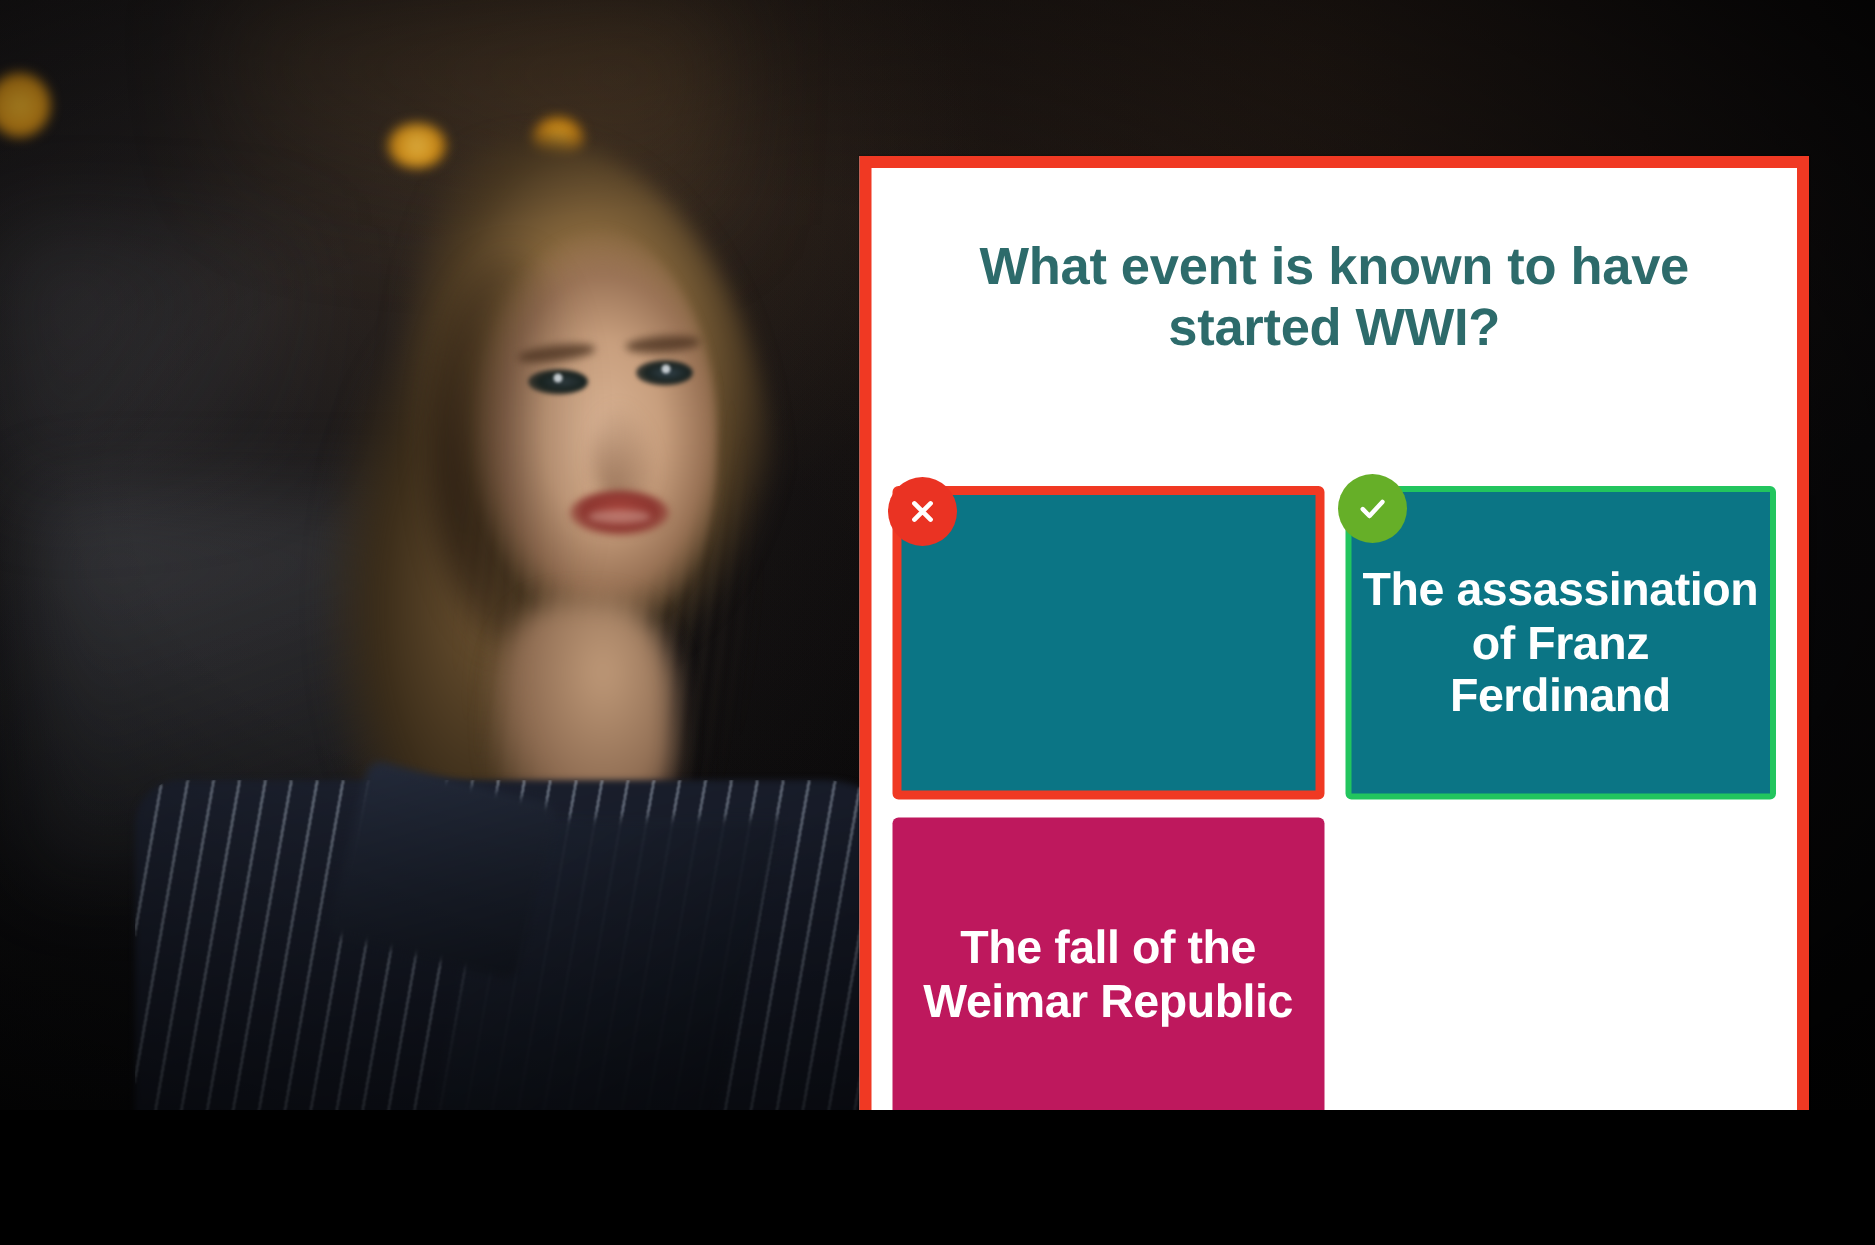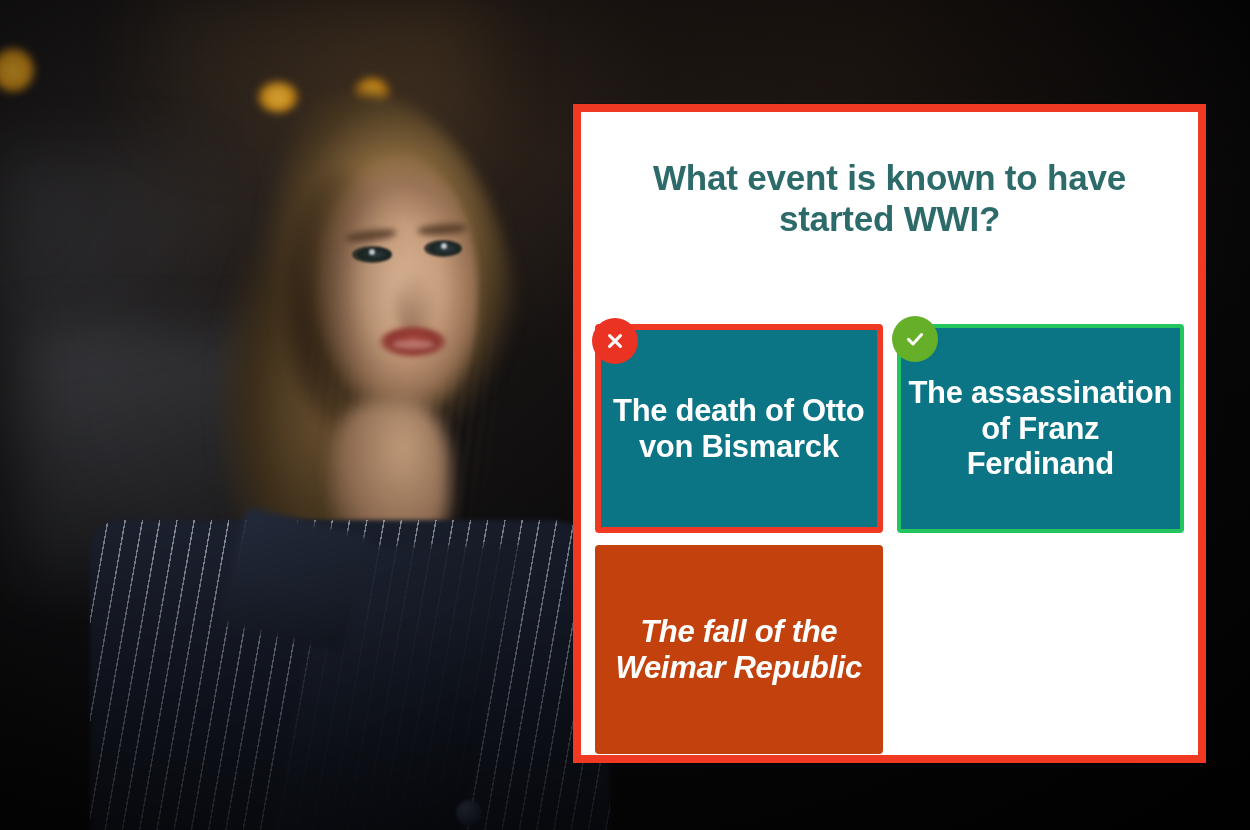--- a/index.html
+++ b/index.html
@@ -8,21 +8,21 @@
     width: 1250px;
     height: 830px;
     overflow: hidden;
     background: #000;
     font-family: "Liberation Sans", sans-serif;
   }
 
   #stage {
     position: relative;
     width: 1250px;
-    height: 830px;
+    height: 740px;
     overflow: hidden;
   }
 
   
   #backdrop {
     position: absolute;
     inset: 0;
     background: #0a0a0c;
   }
   .bg-layer { position: absolute; inset: 0; }
@@ -224,21 +224,21 @@
     text-align: center;
     color: #ffffff;
     font-size: 31px;
     font-weight: bold;
     line-height: 1.16;
     border-radius: 4px;
     padding: 10px 6px;
     letter-spacing: -0.3px;
   }
 
-  .tile.neutral { background: #c2410c; font-style: italic; }
+  .tile.neutral { background: #be185d; }
 
   .tile.wrong {
     background: #0b7585;
     border: 6px solid #f03923;
   }
 
   .tile.correct {
     background: #0b7585;
     border: 4px solid #22c55e;
   }
@@ -307,21 +307,20 @@
     <div id="question">What event is known to have started WWI?</div>
 
     <div id="answer-grid">
 
       <div class="tile wrong">
         <span class="badge x">
           <svg width="20" height="20" viewBox="0 0 20 20" aria-hidden="true">
             <path d="M4.6 4.6 L15.4 15.4 M15.4 4.6 L4.6 15.4" stroke="#ffffff" stroke-width="3.1" stroke-linecap="round"></path>
           </svg>
         </span>
-        <span class="tile-label">The death of Otto von Bismarck</span>
       </div>
 
       <div class="tile correct">
         <span class="badge check">
           <svg width="24" height="24" viewBox="0 0 24 24" aria-hidden="true">
             <path d="M5.5 12.4 L10 17 L18.6 7.6" fill="none" stroke="#ffffff" stroke-width="3.0" stroke-linecap="round" stroke-linejoin="round"></path>
           </svg>
         </span>
         <span class="tile-label">The assassination of Franz Ferdinand</span>
       </div>

